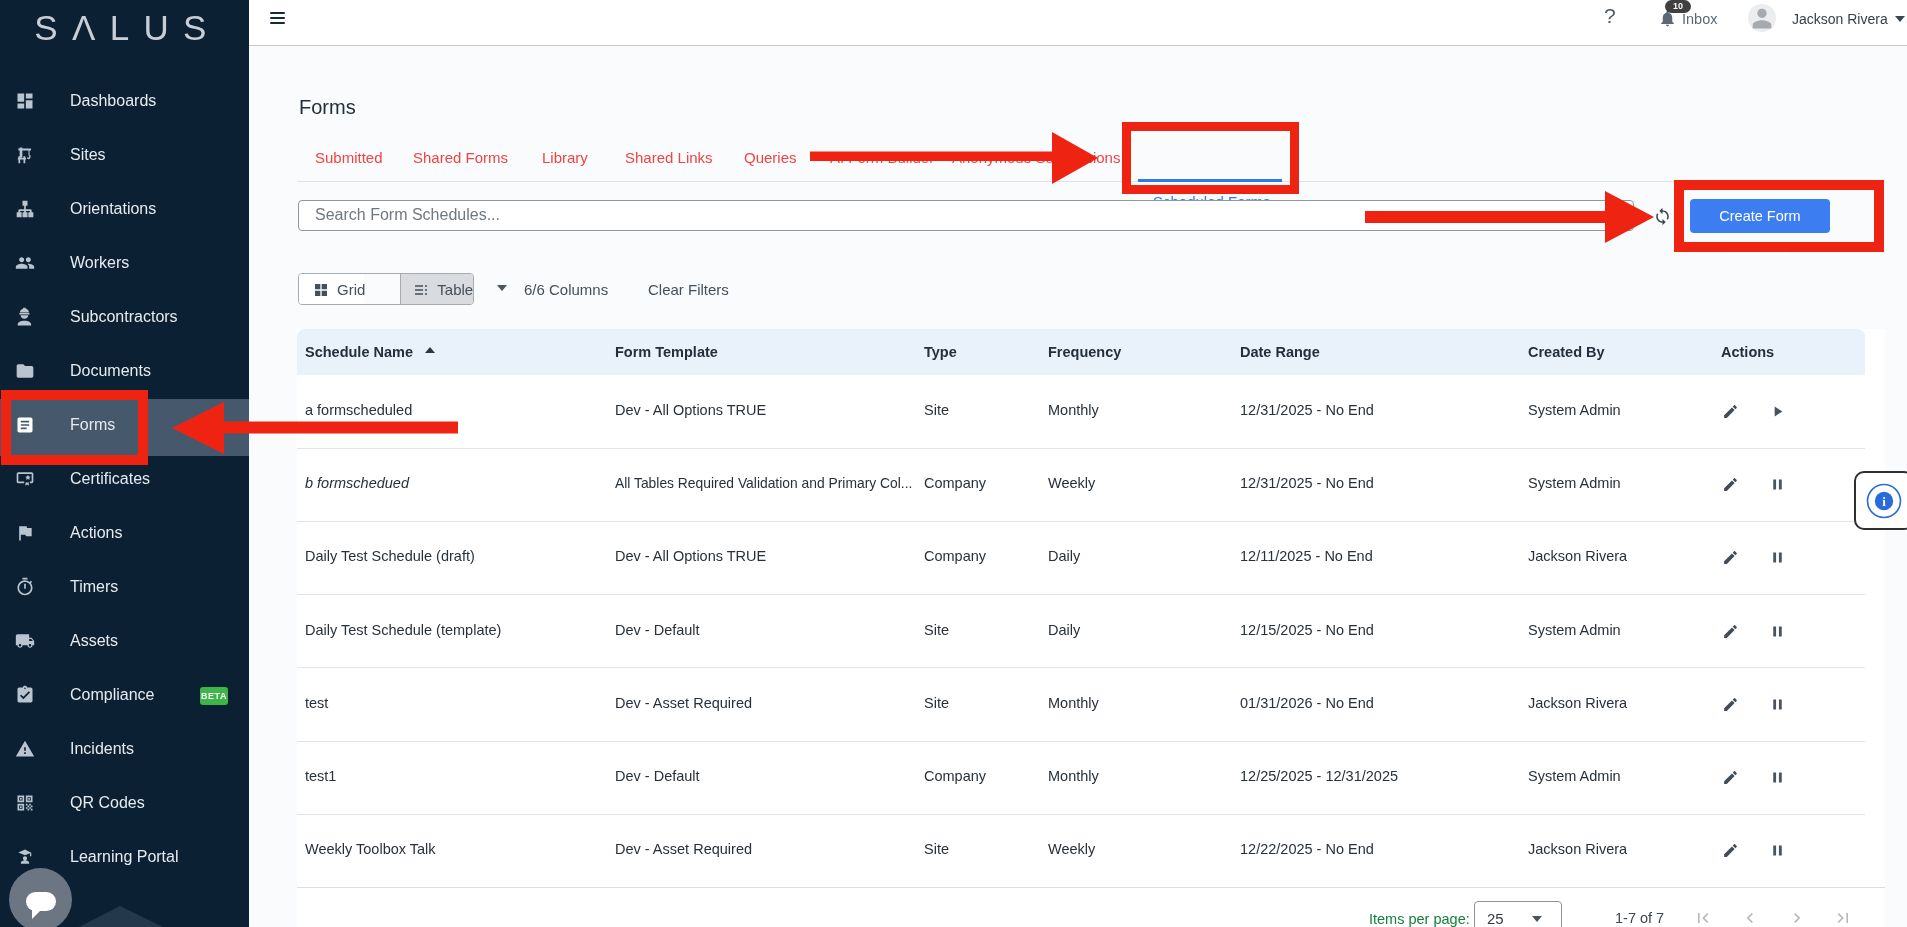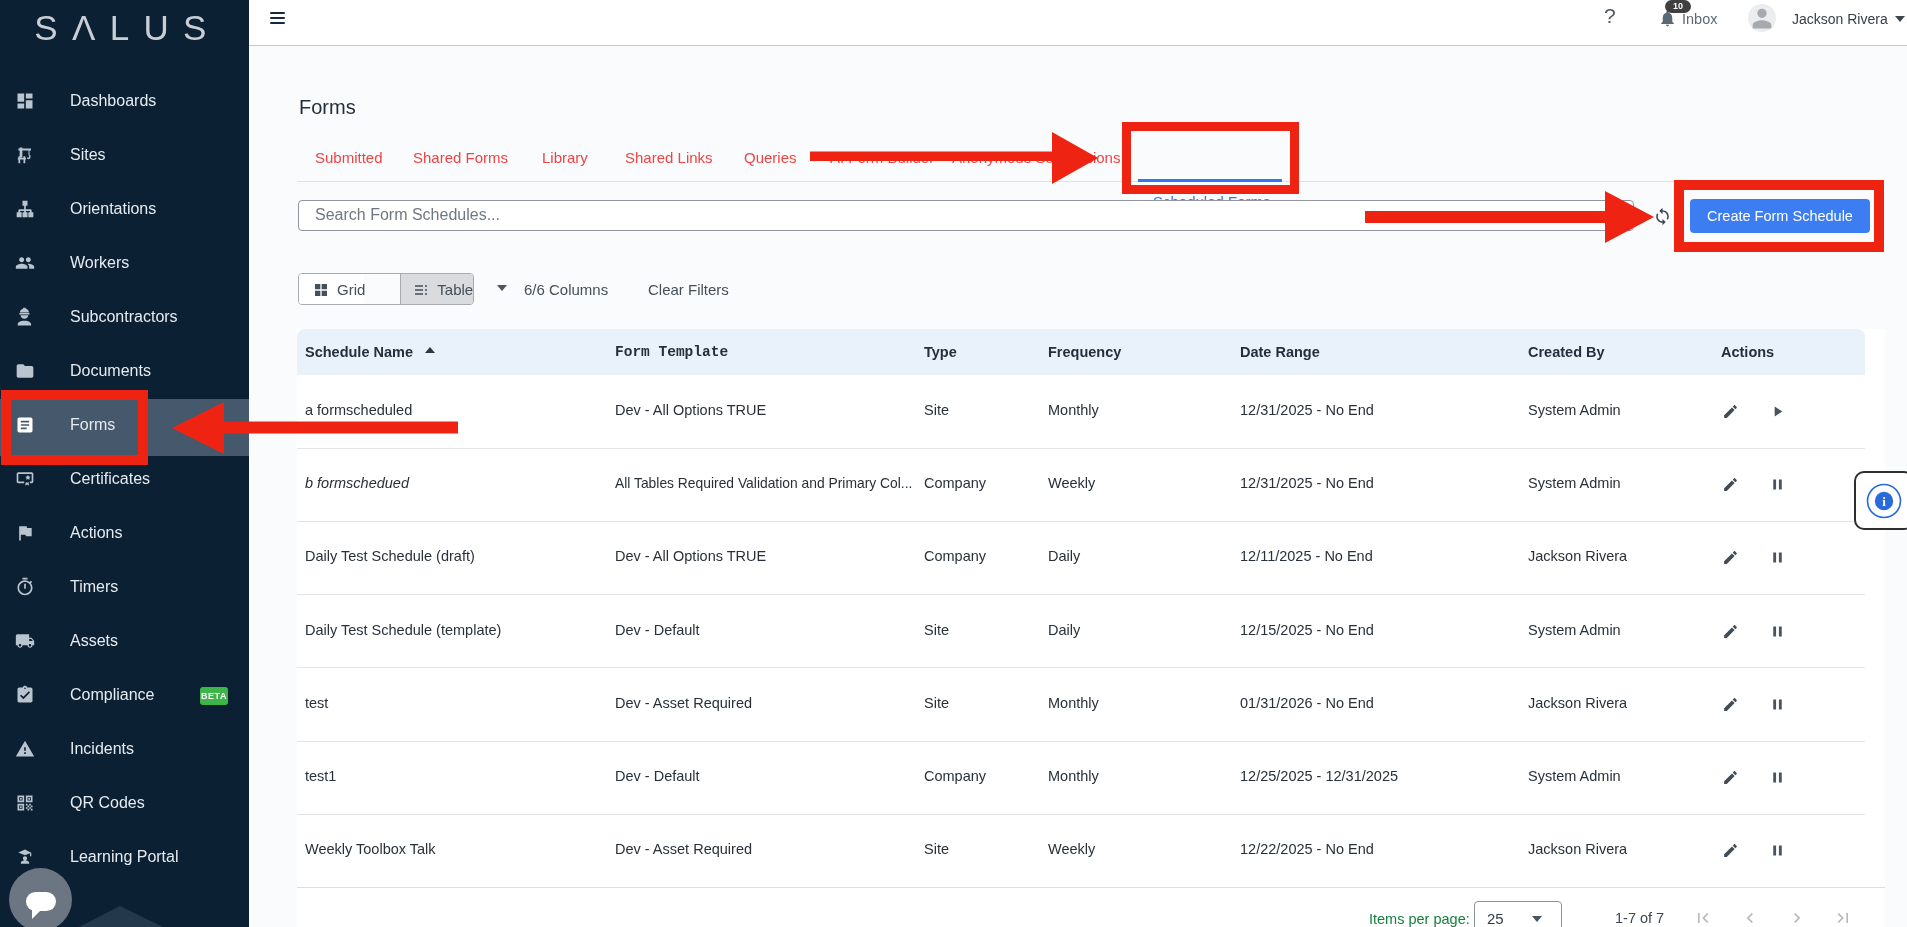--- a/index.html
+++ b/index.html
@@ -21,21 +21,21 @@
 #inboxtxt { position:absolute; left:1433px; top:11px; color:#5b6974; font-size:14.5px; }
 #badge10 { position:absolute; left:1416px; top:0px; min-width:26px; height:13px; background:#404040; border-radius:7px; color:#fff; font-size:9px; font-weight:bold; text-align:center; line-height:13px; }
 #avatar { position:absolute; left:1499px; top:4px; width:28px; height:28px; border-radius:50%; background:#ebedee; overflow:hidden; }
 #uname { position:absolute; left:1543px; top:11px; color:#36414b; font-size:14px; }
 #ptitle { position:absolute; left:299px; top:96px; font-size:20px; font-weight:500; color:#222f3c; }
 .tab { position:absolute; top:149px; font-size:15px; font-weight:500; color:#ef4444; white-space:nowrap; }
 #tabline { position:absolute; left:297px; top:181px; width:1568px; height:1px; background:#dfe1e3; }
 #tabind { position:absolute; left:1138px; top:179px; width:144px; height:2.5px; background:#2c79f1; }
 #searchbox { position:absolute; left:298px; top:200px; width:1336px; height:31px; background:#fff; border:1px solid #90969b; border-radius:4px; }
 #searchph { position:absolute; left:315px; top:206px; color:#6f7881; font-size:16px; }
-#createbtn { position:absolute; left:1690px; top:199px; width:180px; height:34px; background:#3c7ef2; border-radius:4px; color:#ffffff; font-size:14.5px; text-align:center; line-height:34px; }
+#createbtn { position:absolute; left:1690px; top:199px; width:140px; height:34px; background:#3c7ef2; border-radius:4px; color:#ffffff; font-size:14.5px; text-align:center; line-height:34px; }
 
 #toggle { position:absolute; left:298px; top:273px; width:176px; height:32px; border:1px solid #a6abb0; border-radius:4px; display:flex; }
 #tgGrid { width:83px; height:100%; background:#fff; border-radius:3px 0 0 3px; position:relative; }
 #tgTable { width:92px; height:100%; background:#d9dbde; border-left:1px solid #a6abb0; border-radius:0 3px 3px 0; position:relative;margin-left:36px; }
 .tglb { position:absolute; top:50%; transform:translateY(-50%); font-size:15px; color:#44505a; }
 #carcols { position:absolute; left:497px; top:285px; width:0; height:0; border-left:5px solid transparent; border-right:5px solid transparent; border-top:6px solid #4a555f; }
 #colstxt { position:absolute; left:524px; top:281px; font-size:15px; color:#454f59; }
 #clrtxt { position:absolute; left:648px; top:281px; font-size:15px; color:#454f59; }
 
 #card { position:absolute; left:297px; top:329px; width:1588px; height:598px; background:#fff; }
@@ -223,21 +223,21 @@
   </div>
 </div>
 <div id="carcols"></div>
 <div id="colstxt">6/6 Columns</div>
 <div id="clrtxt">Clear Filters</div>
 
 <div id="card"></div>
 <div id="thead"></div>
 <div id="theadcells">
     <div class="th" style="left:305px;">Schedule Name</div>
-    <div class="th" style="left:615px;font-family:Liberation Mono, monospace;">Form Template</div>
+    <div class="th" style="left:615px;">Form Template</div>
     <div class="th" style="left:924px;">Type</div>
     <div class="th" style="left:1048px;">Frequency</div>
     <div class="th" style="left:1240px;">Date Range</div>
     <div class="th" style="left:1528px;">Created By</div>
     <div class="th" style="left:1721px;">Actions</div>
     <svg style="position:absolute;left:425px;top:347px;" width="10" height="6" viewBox="0 0 10 6">
       <path d="M5 0 L10 6 L0 6 Z" fill="#2b3845"></path>
     </svg>
   </div>
 <div id="rows">

